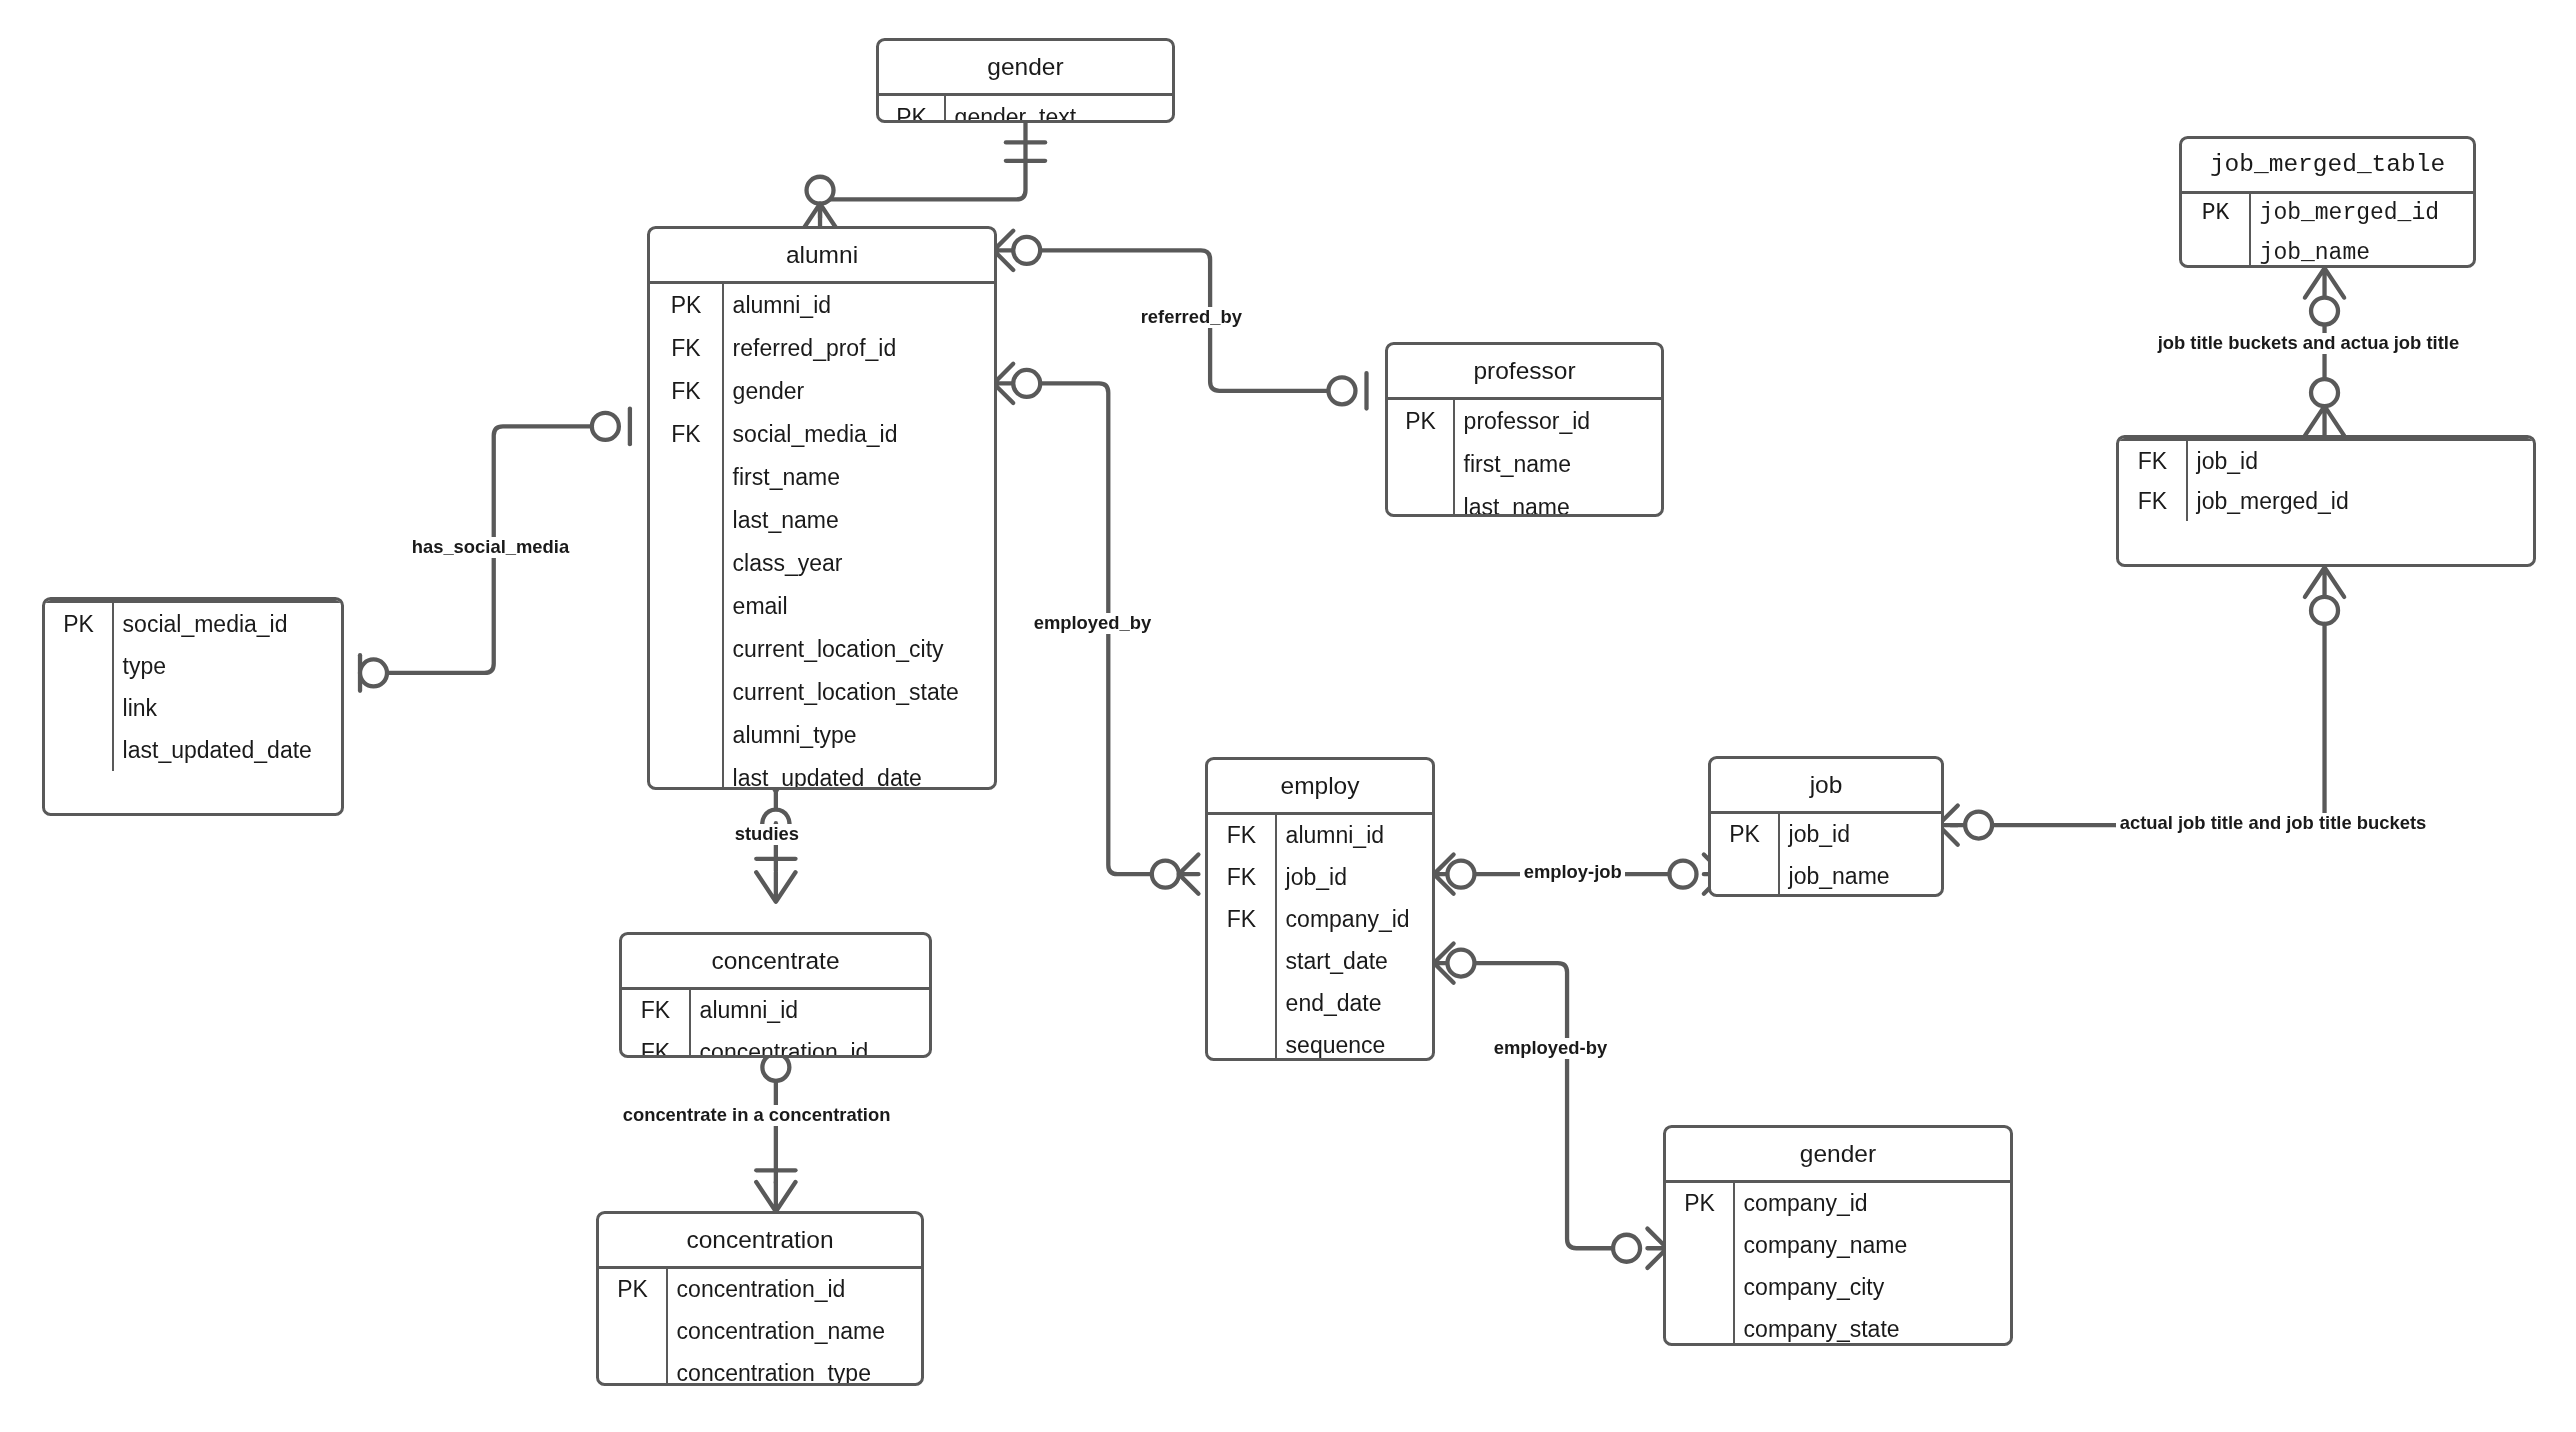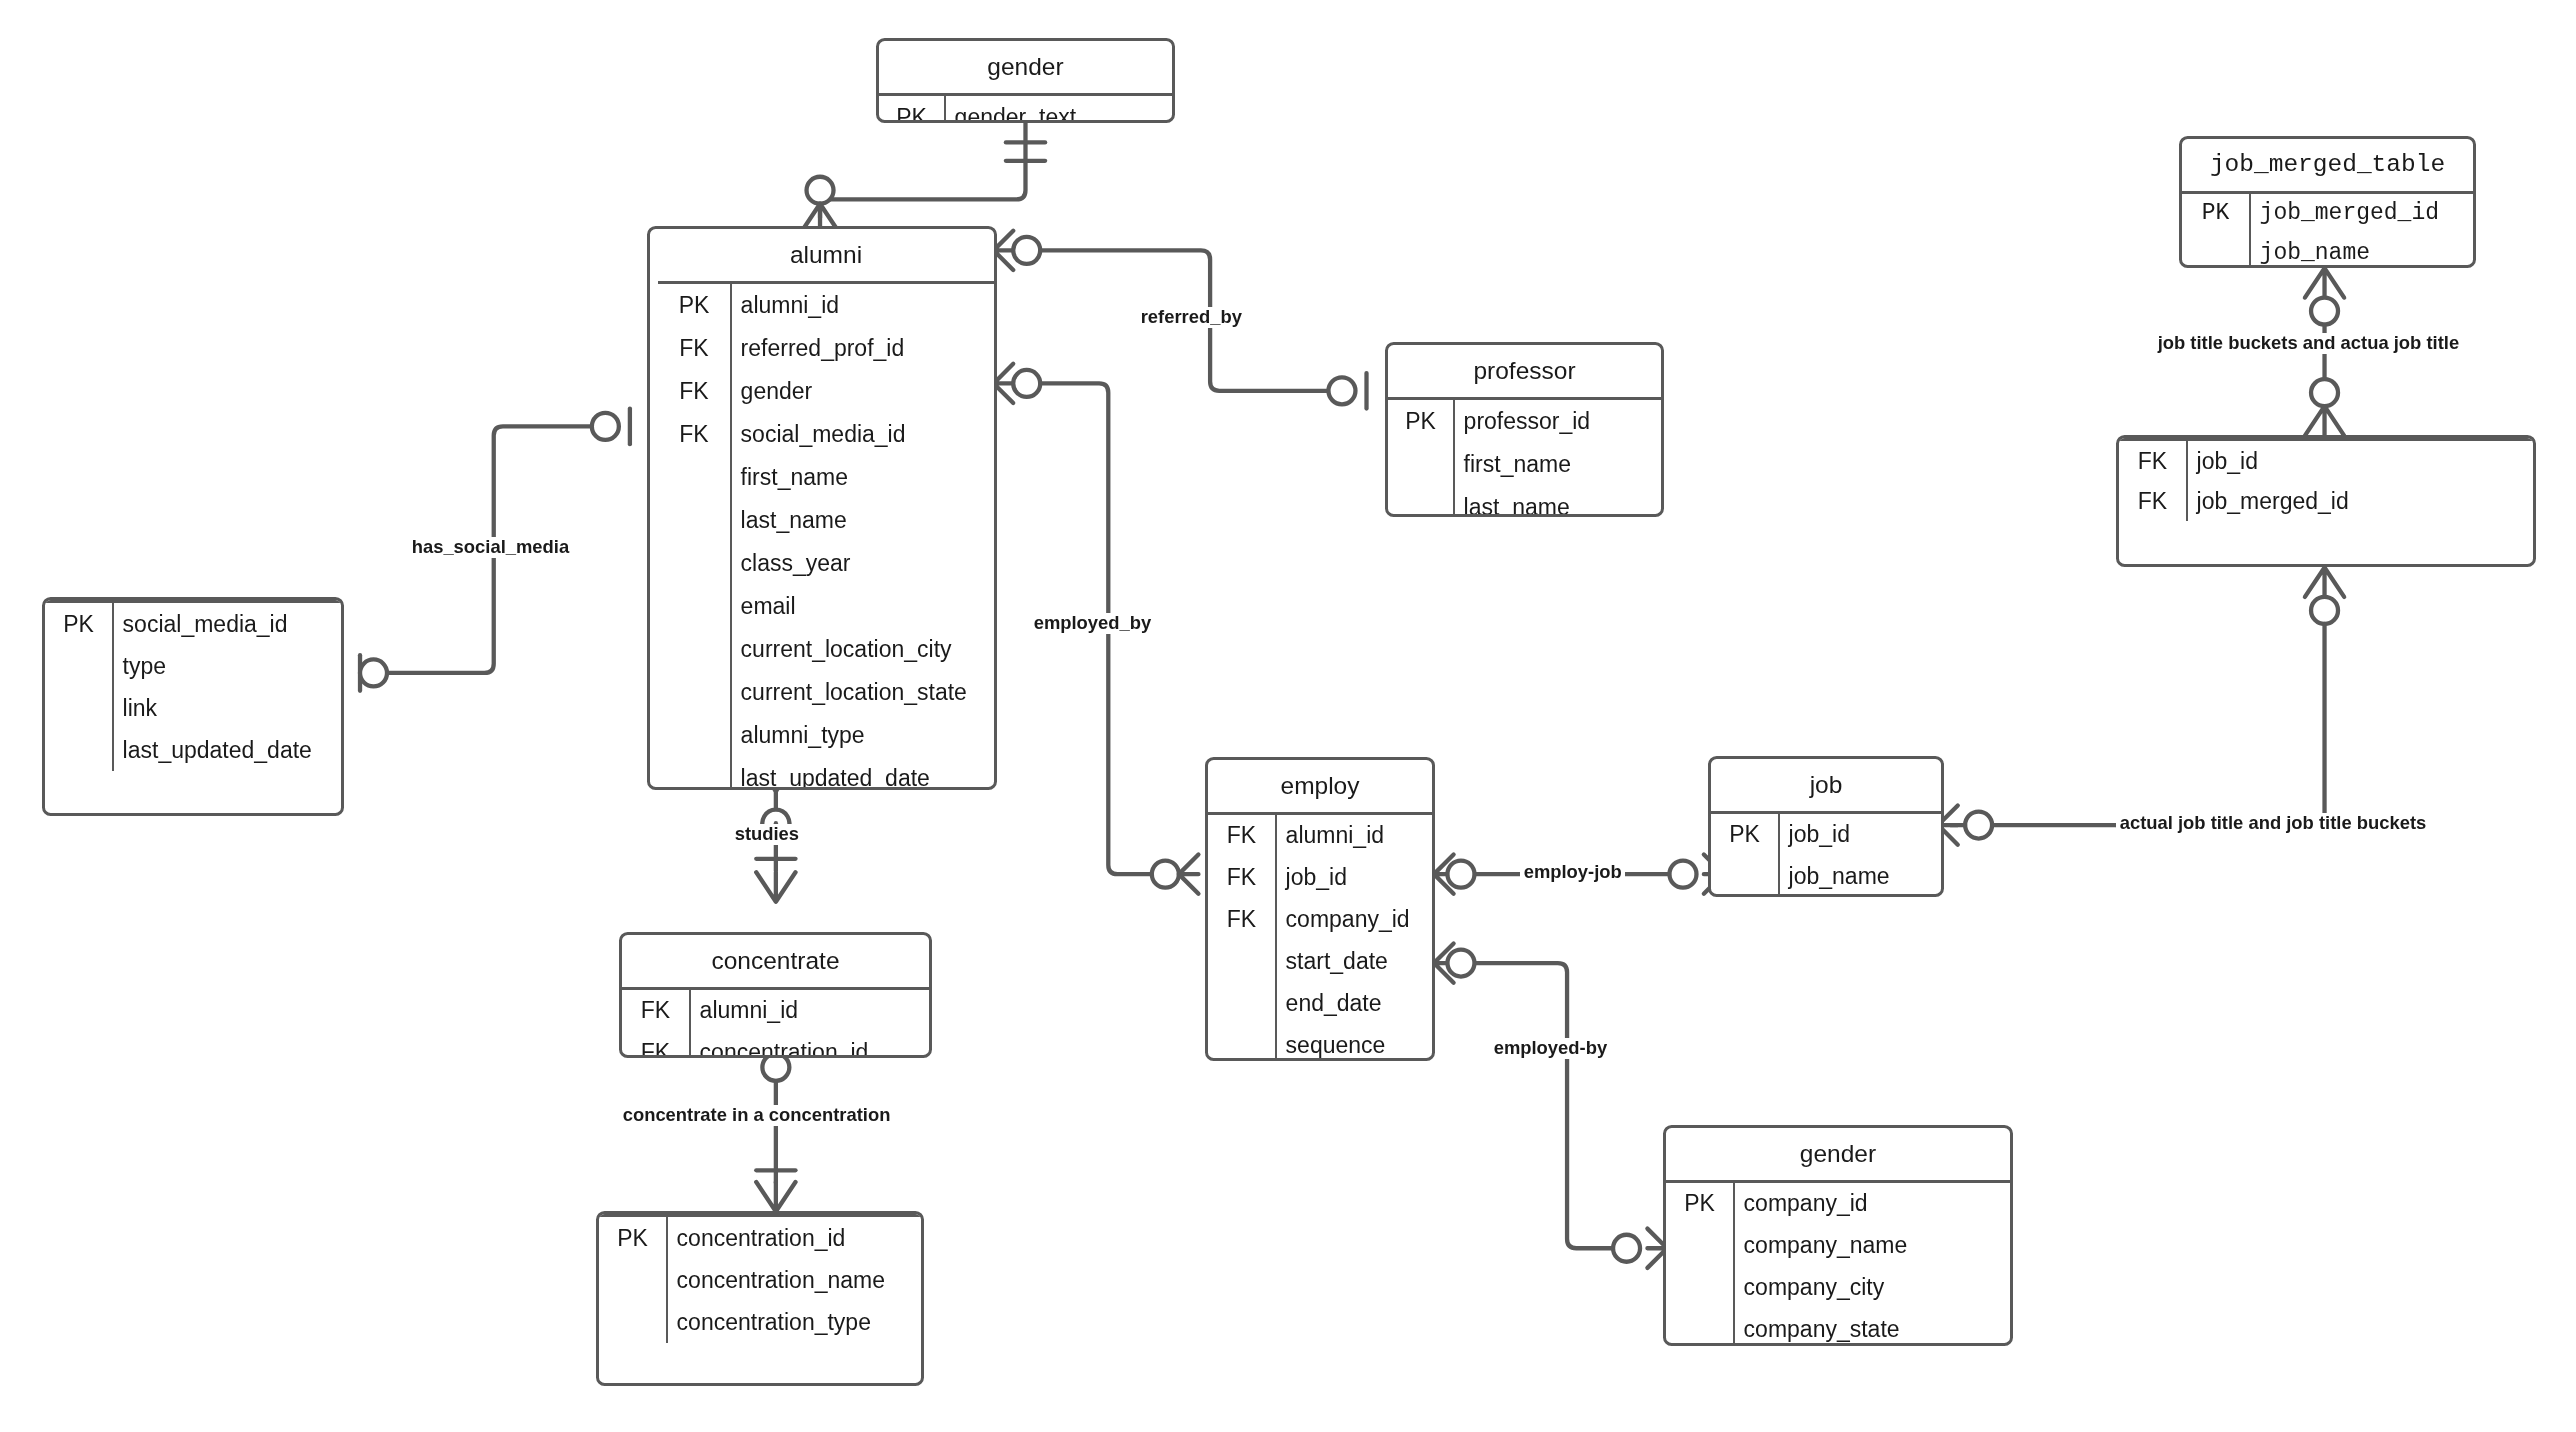--- a/index.html
+++ b/index.html
@@ -171,21 +171,21 @@
     <div class="attr-body">
       <div class="key-col" style="width:67px;">
         <div class="key-cell" style="height:43px;">PK</div>
       </div>
       <div class="name-col">
         <div class="name-cell" style="height:43px;">gender_text</div>
       </div>
     </div>
   </div>
 
-  <div class="entity" style="left:647px; top:226px; width:350px; height:564px;padding-left:8px;">
+  <div class="entity" style="left:647px; top:226px; width:350px; height:564px;">
     <div class="entity-title">alumni</div>
     <div class="entity-divider"></div>
     <div class="attr-body">
       <div class="key-col" style="width:74px;">
         <div class="key-cell" style="height:43px;">PK</div>
         <div class="key-cell" style="height:43px;">FK</div>
         <div class="key-cell" style="height:43px;">FK</div>
         <div class="key-cell" style="height:43px;">FK</div>
         <div class="key-cell" style="height:43px;"></div>
         <div class="key-cell" style="height:43px;"></div>
@@ -257,20 +257,21 @@
         <div class="key-cell" style="height:42px;">FK</div>
       </div>
       <div class="name-col">
         <div class="name-cell" style="height:42px;">alumni_id</div>
         <div class="name-cell" style="height:42px;">concentration_id</div>
       </div>
     </div>
   </div>
 
   <div class="entity" style="left:596px; top:1211px; width:328px; height:175px;">
+    <div class="entity-title">concentration</div>
     <div class="entity-divider"></div>
     <div class="attr-body">
       <div class="key-col" style="width:69px;">
         <div class="key-cell" style="height:42px;">PK</div>
         <div class="key-cell" style="height:42px;"></div>
         <div class="key-cell" style="height:42px;"></div>
       </div>
       <div class="name-col">
         <div class="name-cell" style="height:42px;">concentration_id</div>
         <div class="name-cell" style="height:42px;">concentration_name</div>

